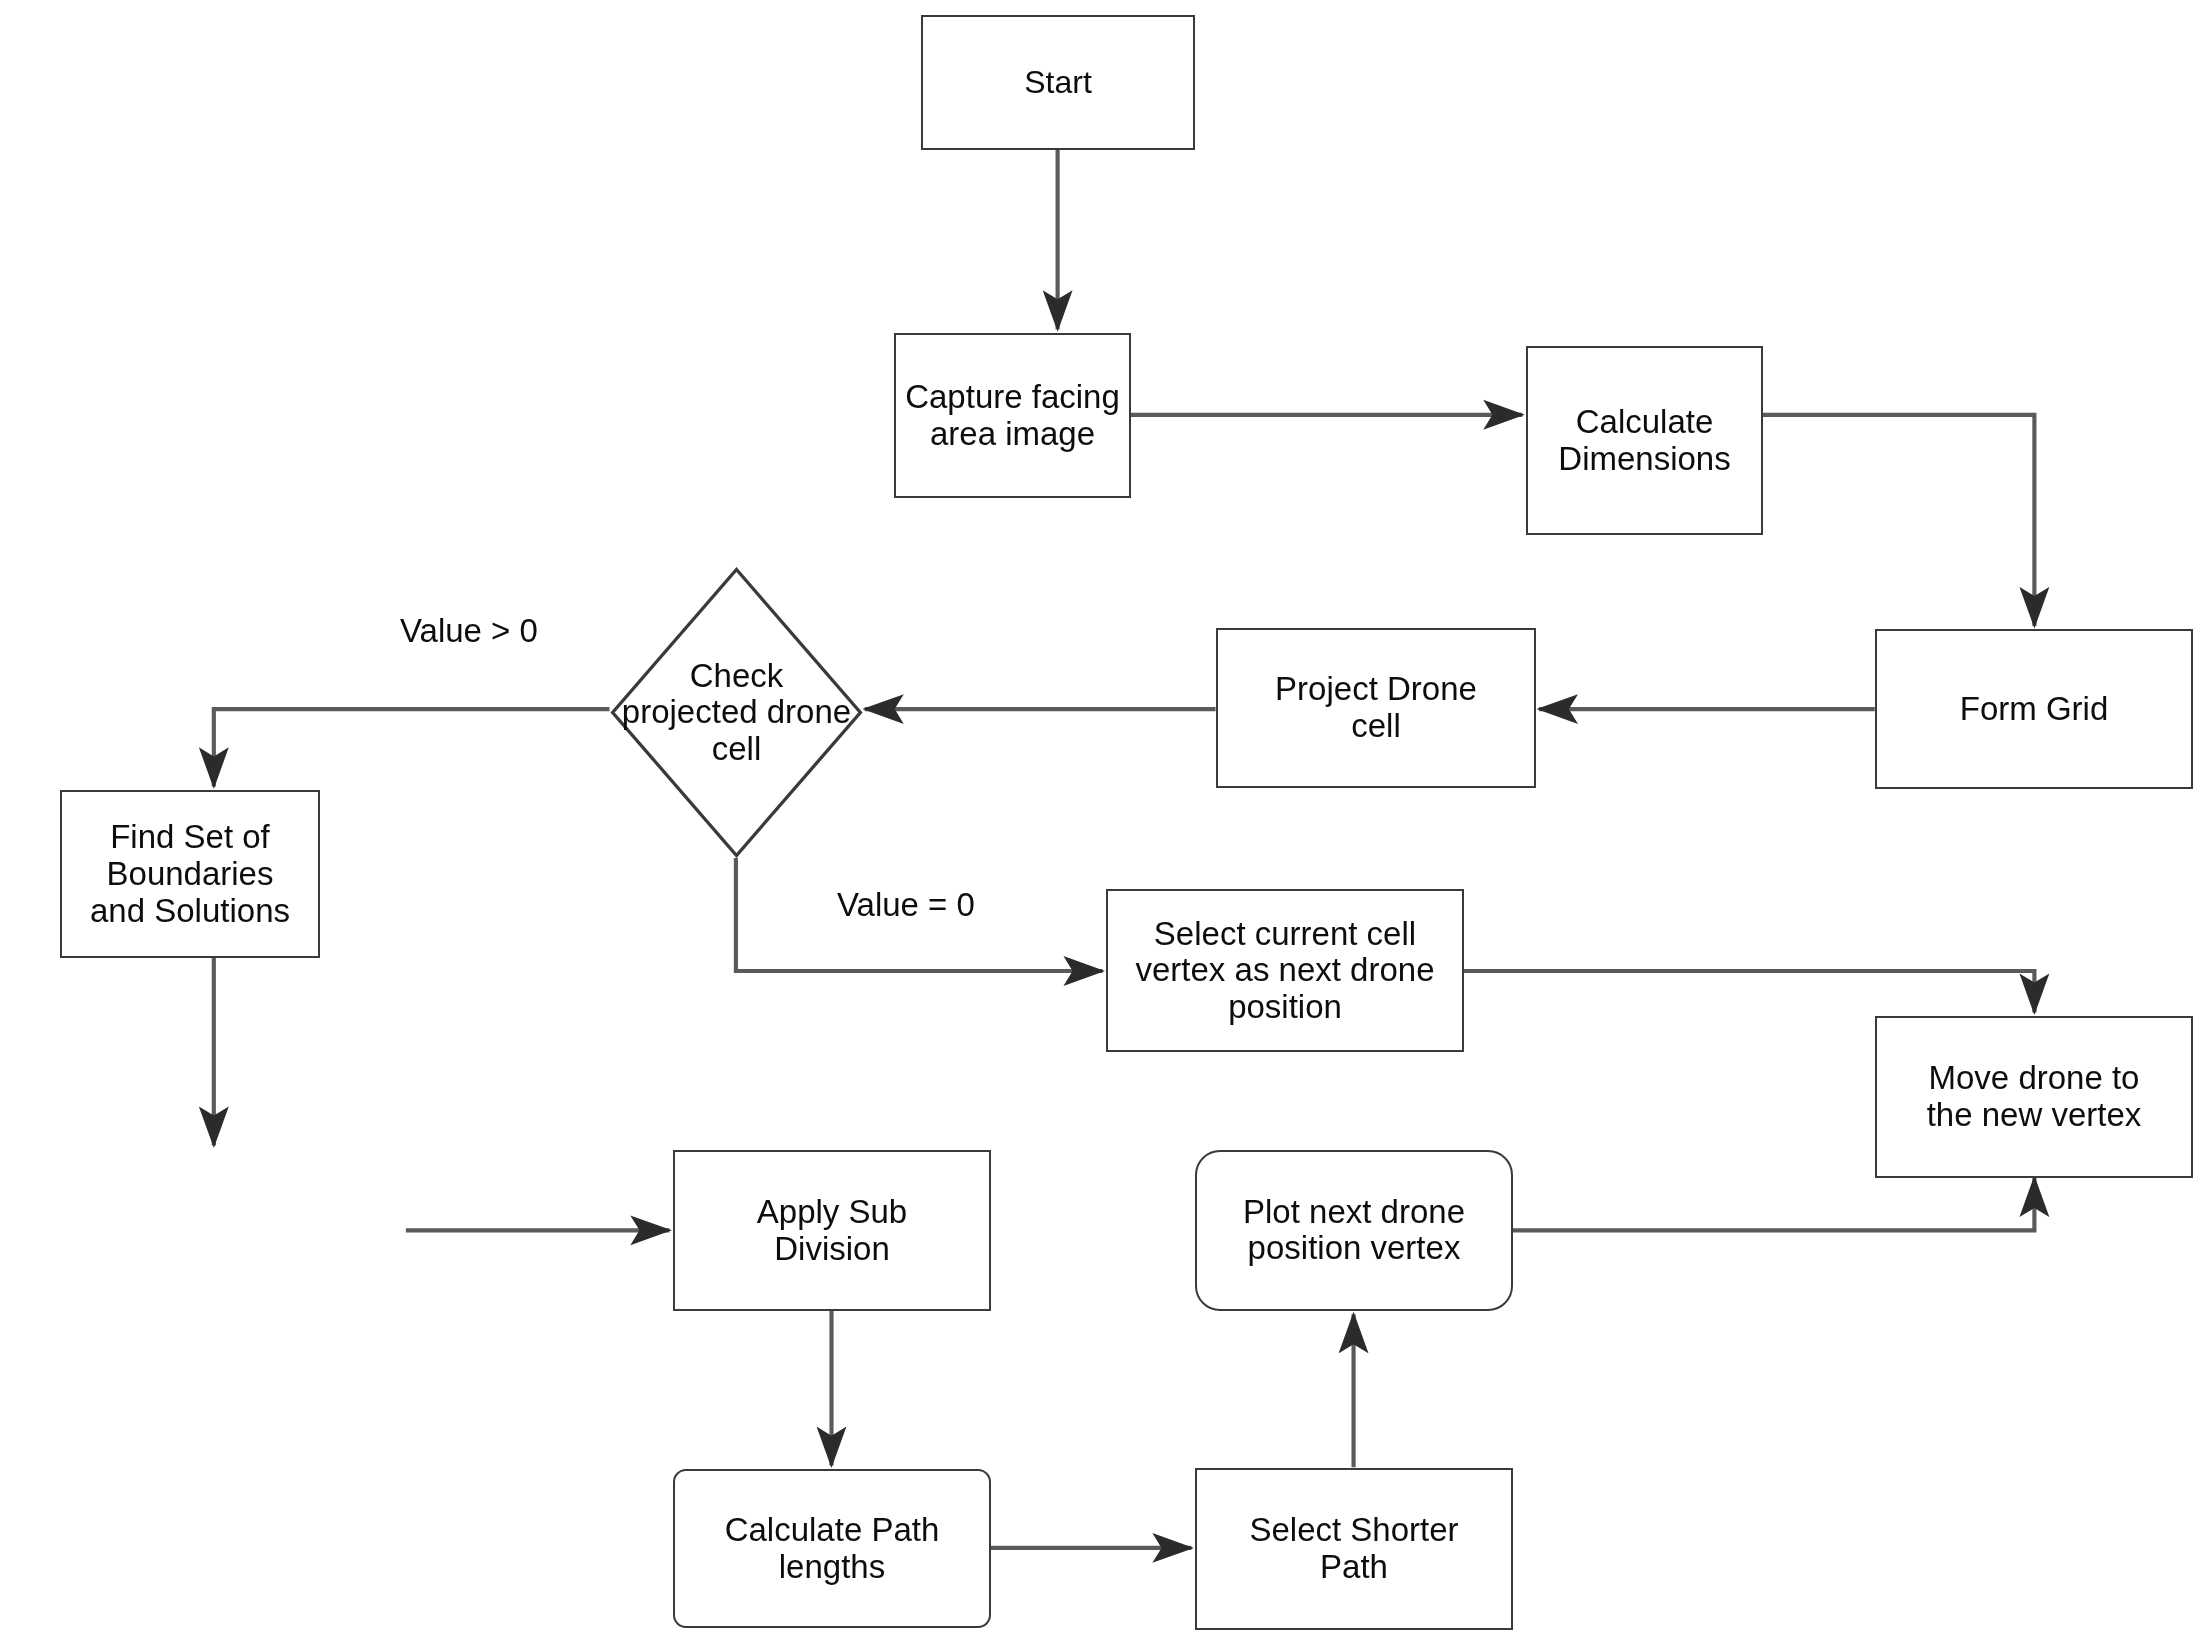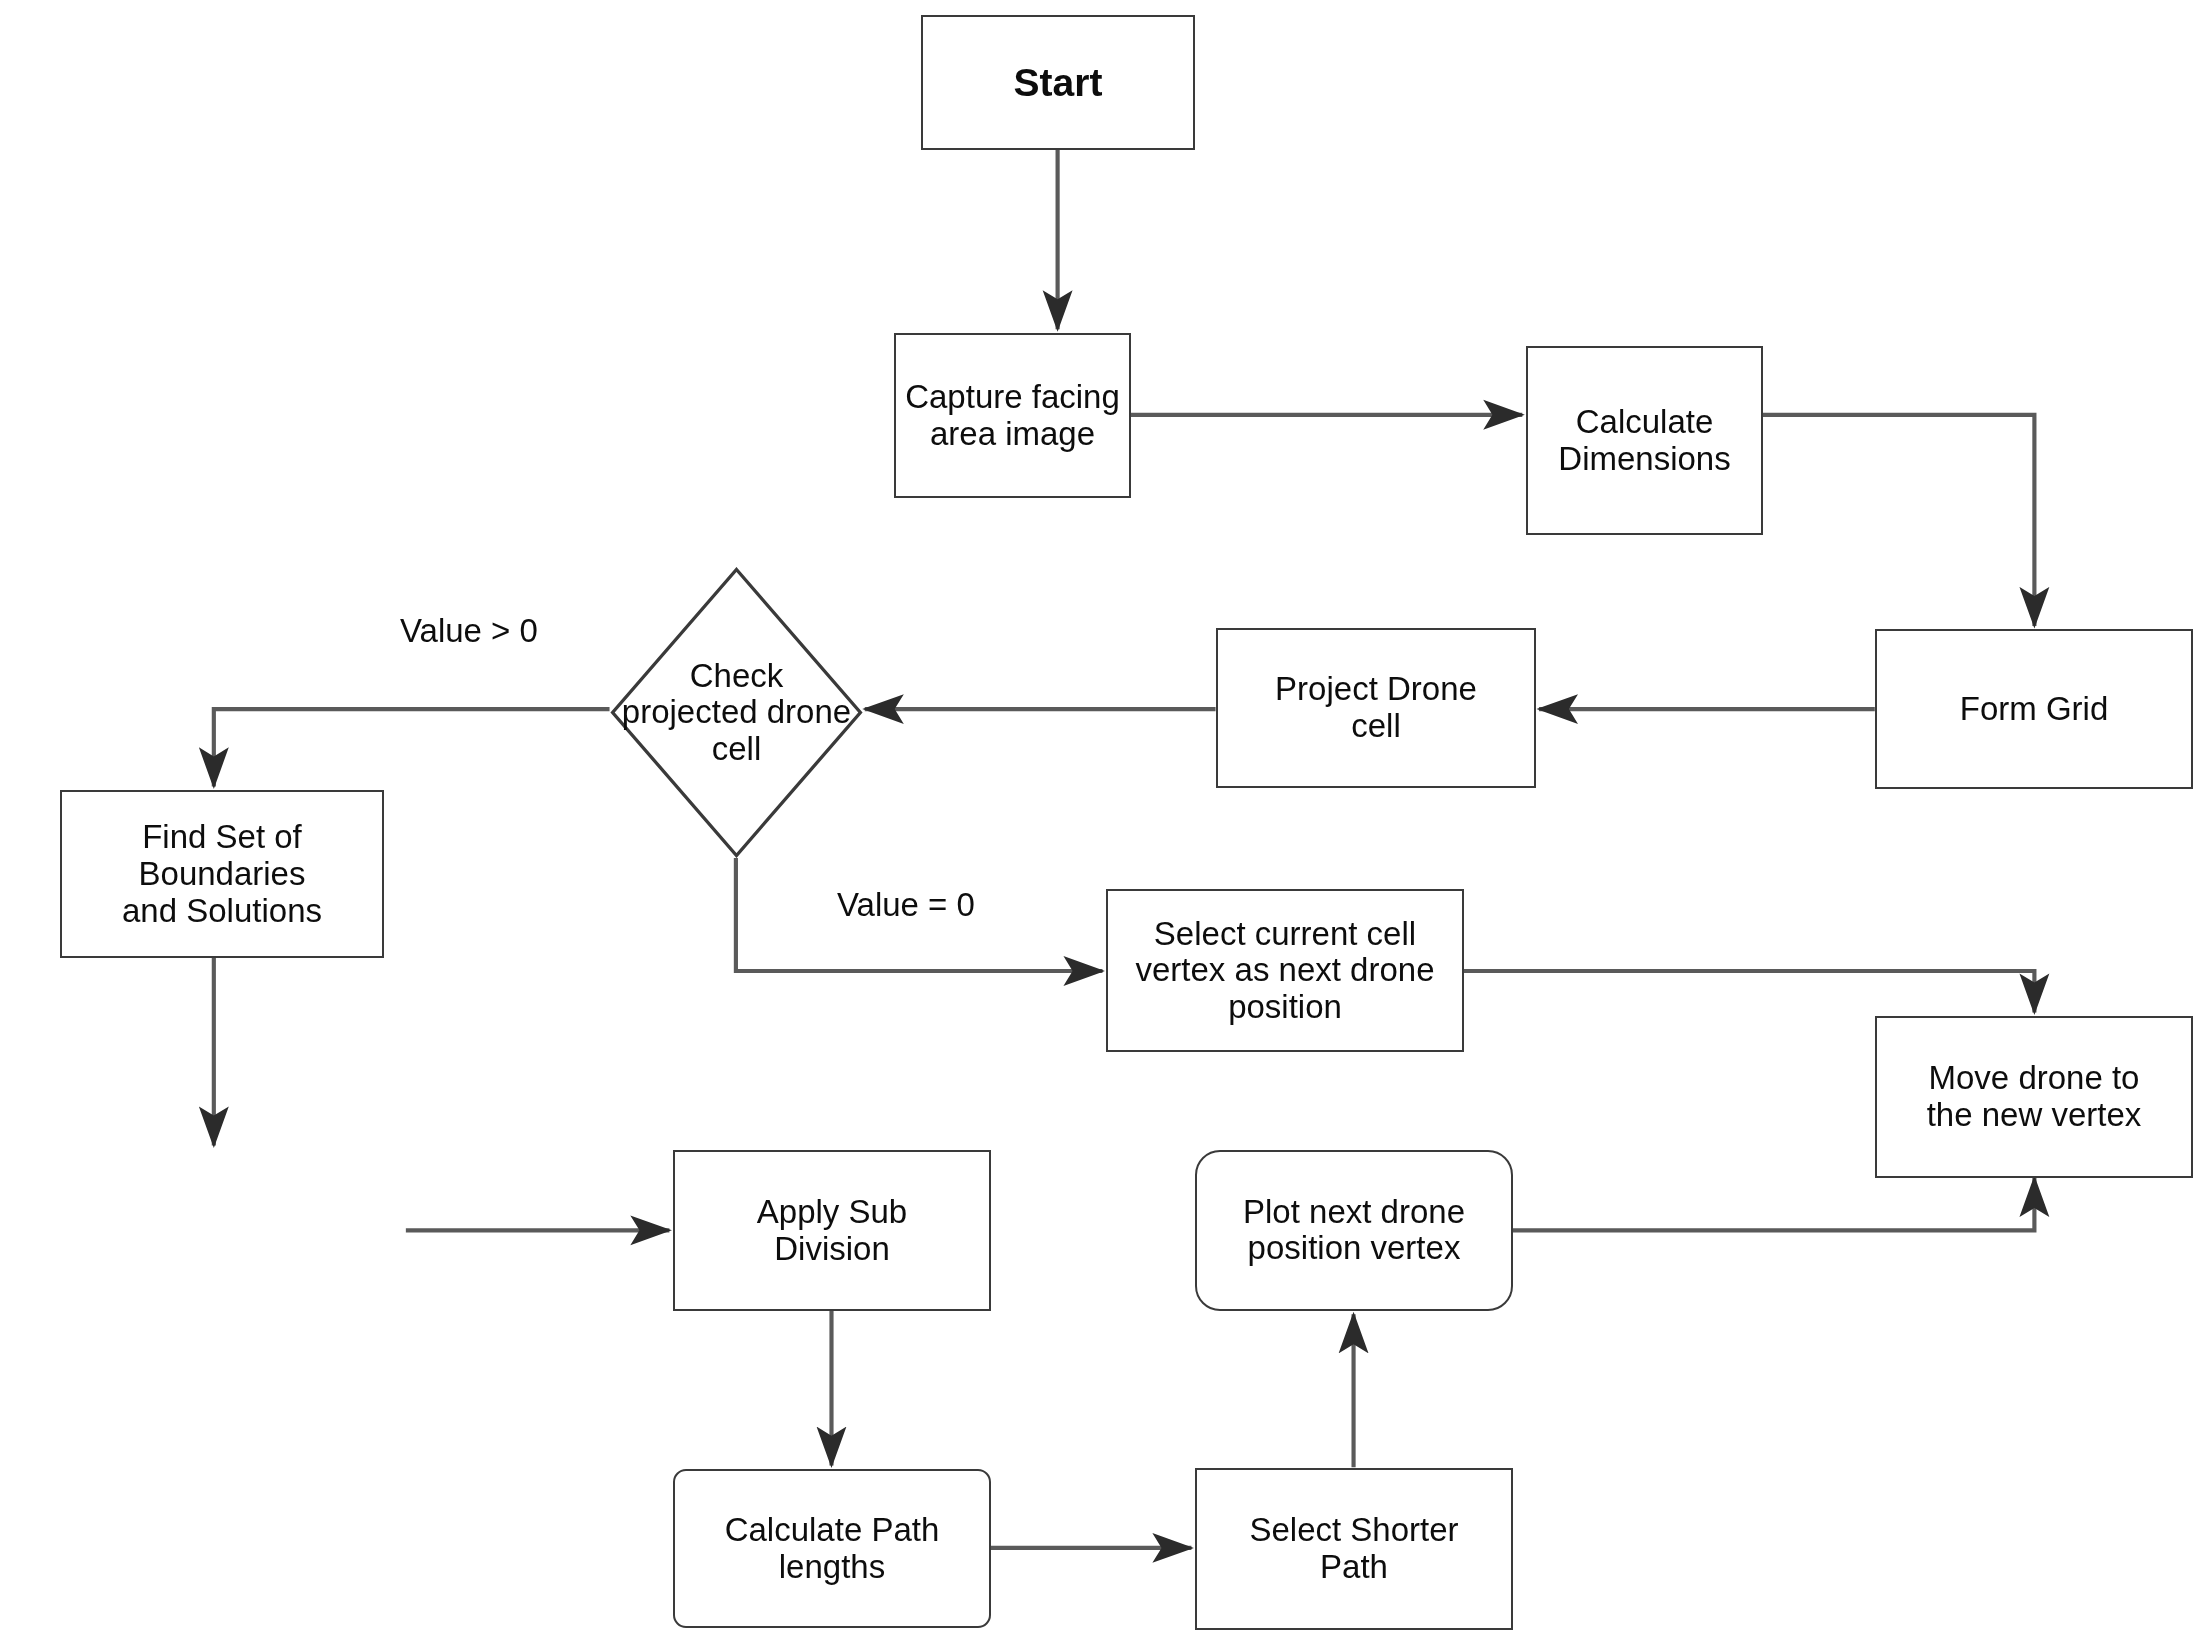--- a/index.html
+++ b/index.html
@@ -17,21 +17,21 @@
     border:2.5px solid #3a3a3a;
     background:#ffffff;
     display:flex;align-items:center;justify-content:center;
     text-align:center;
     color:#0d0d0d;
     font-size:33px;
     line-height:1.12;
     white-space:pre-line;
     z-index:3;
   }
-  .node.bold{font-weight:bold;font-size:39px;}
+  .node.bold{font-weight:normal;font-size:32px;}
   .node .overflowtext{
     position:absolute;left:50%;top:50%;transform:translate(-50%,-50%);
     white-space:pre-line;width:max-content;
   }
   .diamond-wrap{position:absolute;z-index:3;}
   .diamond-shape{position:absolute;left:0;top:0;width:100%;height:100%;}
   .diamond-label{
     position:absolute;left:50%;top:50%;transform:translate(-50%,-50%);
     white-space:pre-line;text-align:center;font-size:33px;line-height:1.12;
     color:#0d0d0d;width:max-content;
@@ -117,21 +117,21 @@
   </div>
 
   <div class="edge-label" style="left:388px;top:612px;margin-left:12px;">
     <span>Value &gt; 0</span>
   </div>
 
   <div class="edge-label" style="left:837px;top:886px;">
     <span>Value = 0</span>
   </div>
 
-  <div class="node" style="left:60px;top:790px;width:324px;height:168px;">
+  <div class="node" style="left:60px;top:790px;width:260px;height:168px;">
     <span class="overflowtext">Find Set of
 Boundaries
 and Solutions</span>
   </div>
 
   <div class="node" style="left:1106px;top:889px;width:358px;height:163px;padding-left:22px;">
     <span class="overflowtext">Select current cell
 vertex as next drone
 position</span>
   </div>

